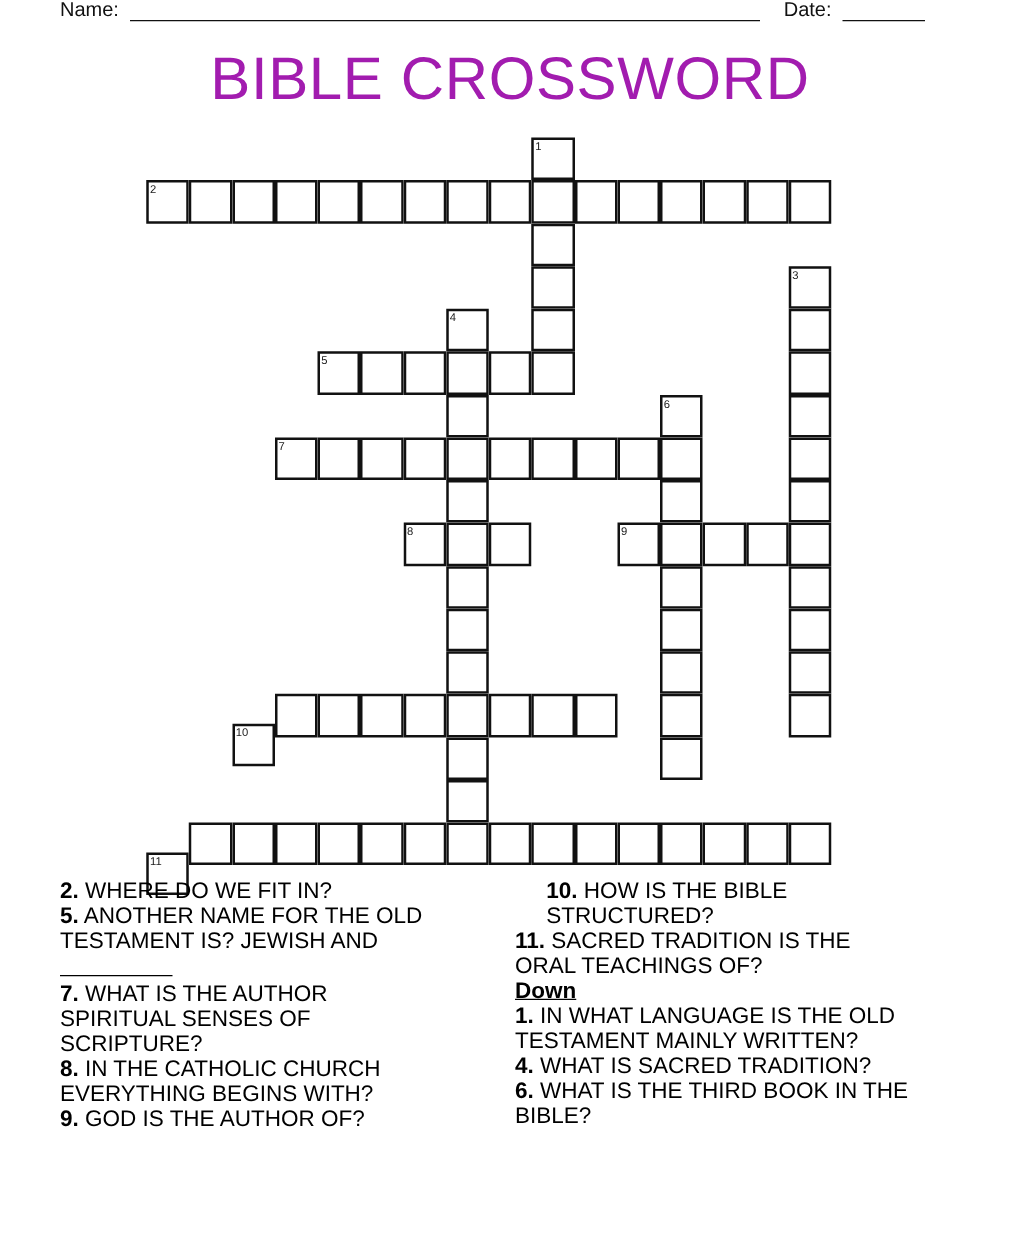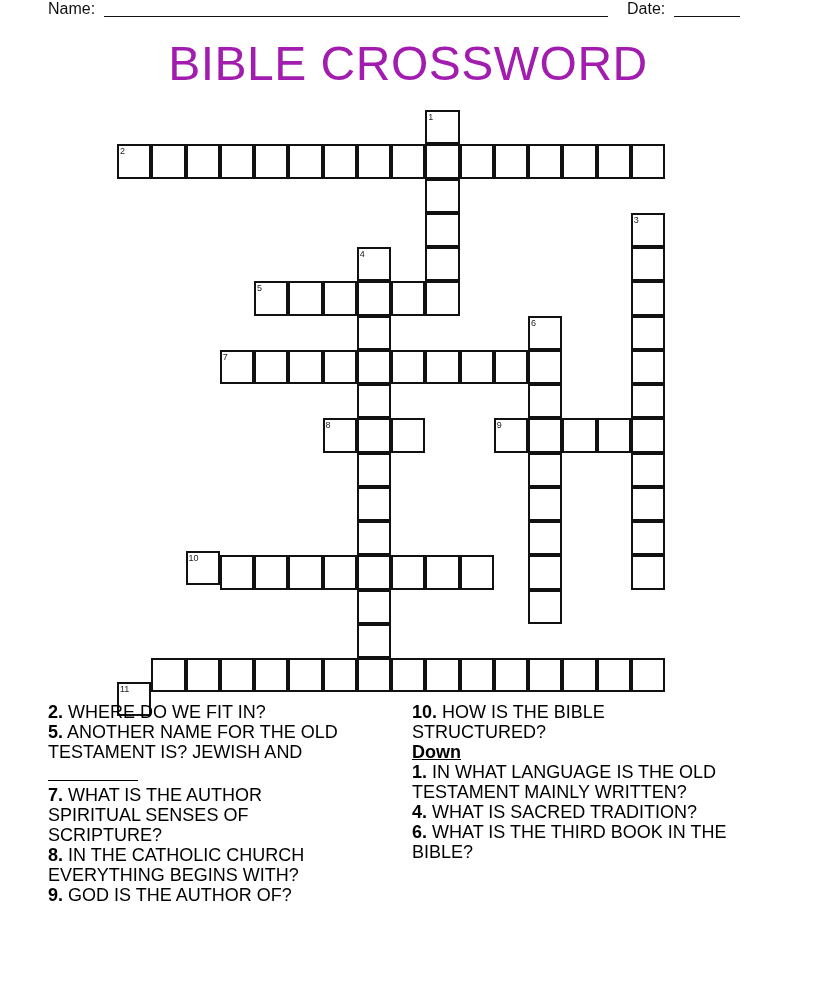--- a/index.html
+++ b/index.html
@@ -116,21 +116,21 @@
     <div class="cell" style="left: 376.75px; top: 239.75px;"></div>
     <div class="cell" style="left: 205.5px; top: 308.25px;">
       <span class="num">8</span>
     </div>
     <div class="cell" style="left: 274px; top: 308.25px;"></div>
     <div class="cell" style="left: 376.75px; top: 308.25px;">
       <span class="num">9</span>
     </div>
     <div class="cell" style="left: 445.25px; top: 308.25px;"></div>
     <div class="cell" style="left: 479.5px; top: 308.25px;"></div>
-    <div class="cell" style="left: 68.5px; top: 441px;">
+    <div class="cell" style="left: 68.5px; top: 469px;">
       <span class="num">10</span>
     </div>
     <div class="cell" style="left: 102.75px; top: 445.25px;"></div>
     <div class="cell" style="left: 137px; top: 445.25px;"></div>
     <div class="cell" style="left: 171.25px; top: 445.25px;"></div>
     <div class="cell" style="left: 205.5px; top: 445.25px;"></div>
     <div class="cell" style="left: 274px; top: 445.25px;"></div>
     <div class="cell" style="left: 308.25px; top: 445.25px;"></div>
     <div class="cell" style="left: 342.5px; top: 445.25px;"></div>
     <div class="cell" style="left: 0px; top: 572px;">
@@ -154,18 +154,19 @@
 
 <div class="clues left">
   <div class="clue"><b>2.</b><span> WHERE DO WE FIT IN?</span></div>
   <div class="clue" style="width:330px;"><b>5.</b><span> ANOTHER NAME FOR THE OLD TESTAMENT IS? JEWISH AND</span><br><span class="blank"></span></div>
   <div class="clue" style="width:250px;"><b>7.</b><span> WHAT IS THE AUTHOR SPIRITUAL SENSES OF SCRIPTURE?</span></div>
   <div class="clue" style="width:300px;"><b>8.</b><span> IN THE CATHOLIC CHURCH EVERYTHING BEGINS WITH?</span></div>
   <div class="clue"><b>9.</b><span> GOD IS THE AUTHOR OF?</span></div>
 </div>
 
 <div class="clues right">
-  <div class="clue" style="width:230px;"><b>10.</b><span> HOW IS THE BIBLE STRUCTURED?</span></div>
+  <div class="clue" style="width:230px;margin-left:25px;"><b>10.</b><span> HOW IS THE BIBLE STRUCTURED?</span></div>
+  <div class="clue" style="width:310px;"><b>11.</b><span> SACRED TRADITION IS THE ORAL TEACHINGS OF?</span></div>
   <div class="sec-head">Down</div>
   <div class="clue" style="width:365px;"><b>1.</b><span> IN WHAT LANGUAGE IS THE OLD TESTAMENT MAINLY WRITTEN?</span></div>
   <div class="clue"><b>4.</b><span> WHAT IS SACRED TRADITION?</span></div>
   <div class="clue" style="width:320px;"><b>6.</b><span> WHAT IS THE THIRD BOOK IN THE BIBLE?</span></div>
 </div>
 
 </body></html>

